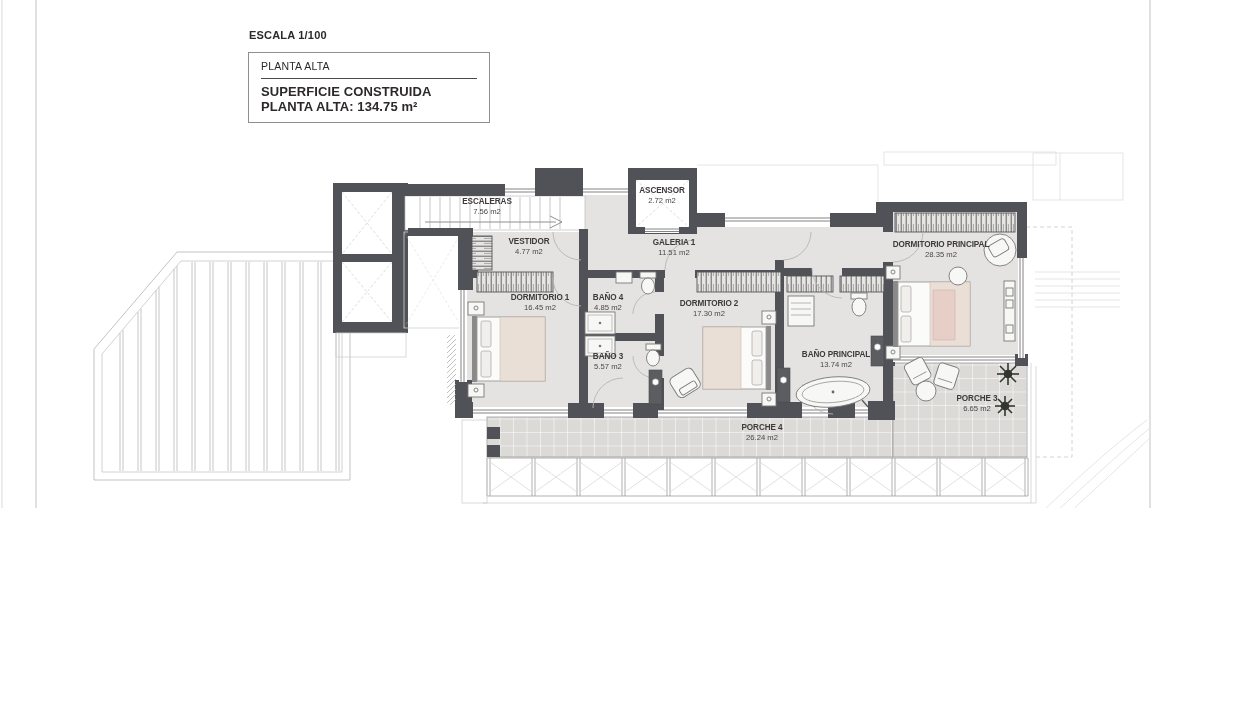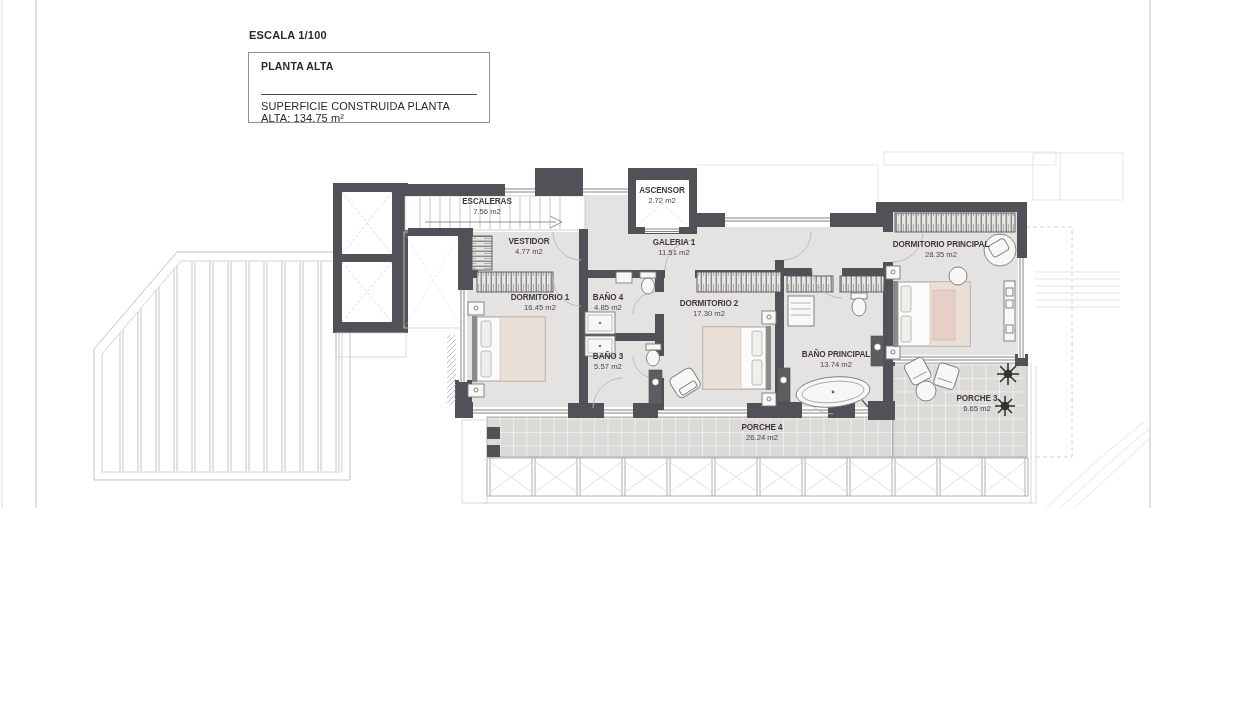--- a/index.html
+++ b/index.html
@@ -5,23 +5,23 @@
   html,body{margin:0;padding:0;background:#fff;}
   .sheet{position:relative;width:1240px;height:508px;background:#ffffff;overflow:hidden;
          font-family:"Liberation Sans",sans-serif;}
   .sheet svg{position:absolute;left:0;top:0;z-index:1;}
 
   
   .scale-label{position:absolute;left:249px;top:29px;z-index:3;font-size:11px;font-weight:bold;
                color:#2d292a;letter-spacing:.2px;}
   .title-box{position:absolute;left:248px;top:52px;width:242px;height:71px;z-index:3;
              border:1.4px solid #8f8f8f;background:#fff;box-sizing:border-box;}
-  .tb-title{margin:7px 12px 0;font-size:10.5px;font-weight:bold;color:#2d292a;
-            border-bottom:1.1px solid #4a4a4a;padding-bottom:22px;letter-spacing:.2px;}
-  .tb-line{margin:5px 12px 0;font-size:11px;font-weight:normal;color:#2d292a;letter-spacing:.1px;}
+  .tb-title{margin:7px 12px 0;font-size:10.5px;font-weight:normal;color:#2d292a;
+            border-bottom:1.1px solid #4a4a4a;padding-bottom:6px;letter-spacing:.2px;}
+  .tb-line{margin:5px 12px 0;font-size:13px;font-weight:bold;color:#2d292a;letter-spacing:.1px;}
 
   
   .room-label{position:absolute;z-index:4;transform:translateX(-50%) scaleX(.96);
               text-align:center;white-space:nowrap;color:#3e3a3b;line-height:9.5px;}
   .room-label .rn{display:block;font-size:8.5px;font-weight:bold;letter-spacing:-.1px;}
   .room-label .ra{display:block;font-size:8px;color:#4b4748;}
 
   
   .w{fill:#515257;}
   .flr{fill:#e4e3e1;}

